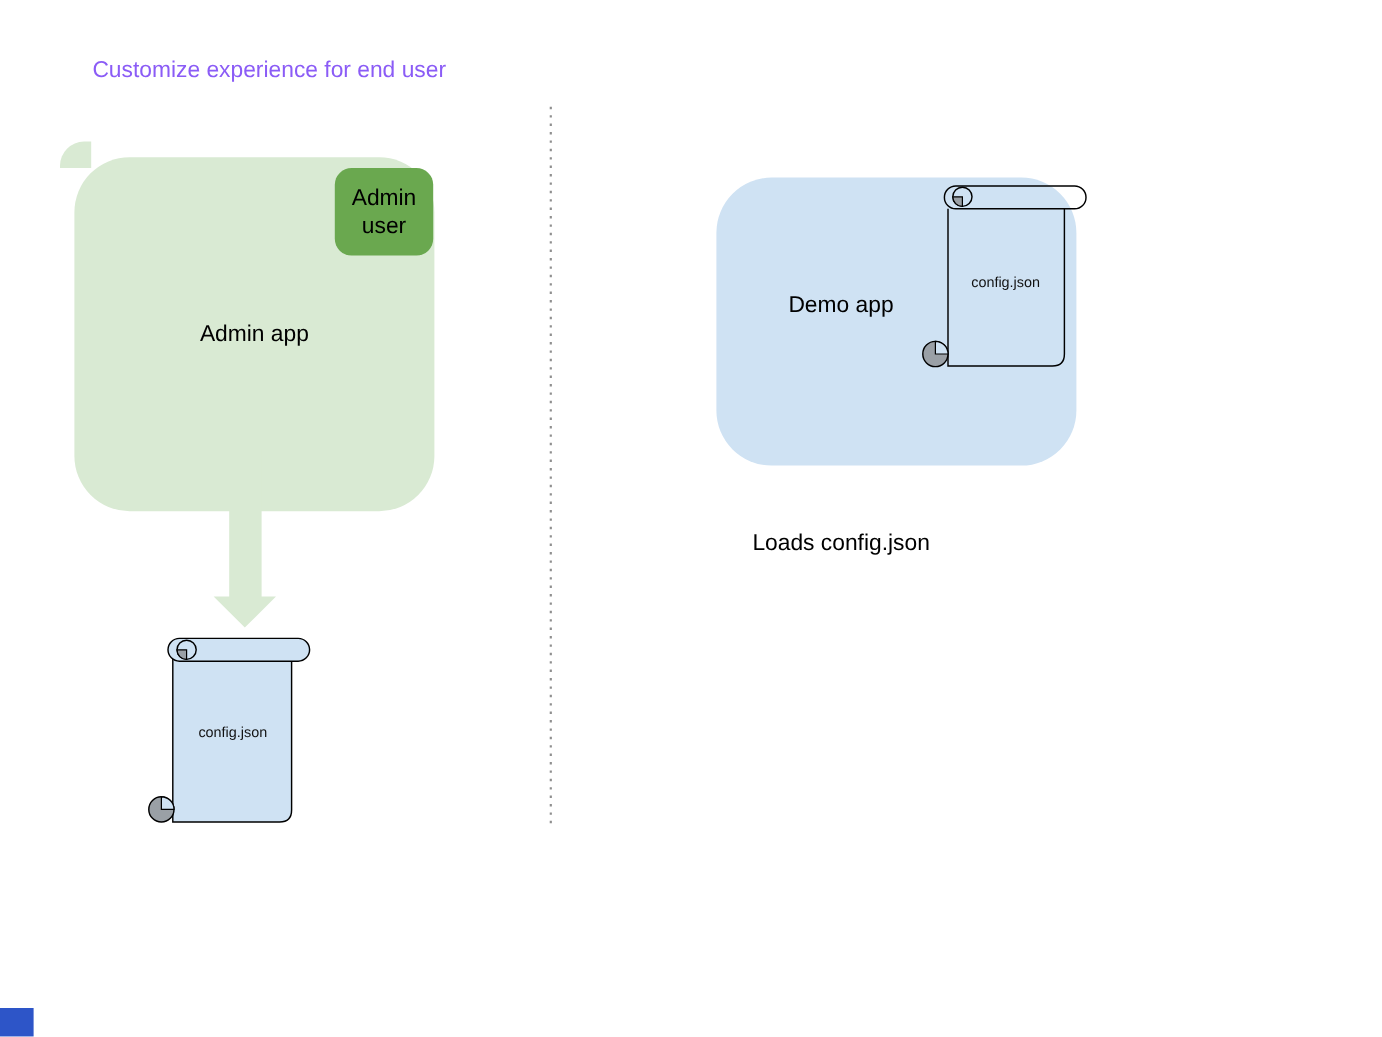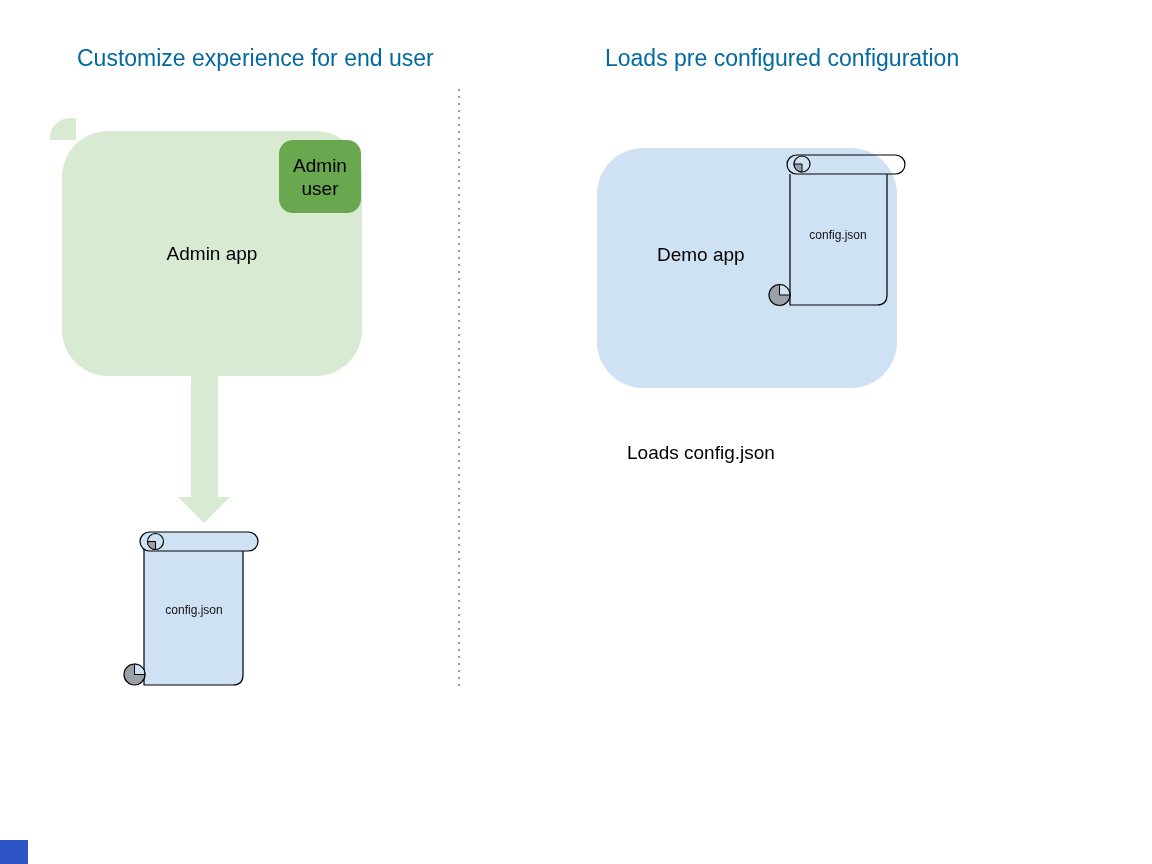--- a/index.html
+++ b/index.html
@@ -2,23 +2,23 @@
 <html><head>
 <meta charset="utf-8">
 <style>
   html,body{margin:0;padding:0;background:#fff;}
   .canvas{
     position:relative;width:1152px;height:864px;background:#ffffff;overflow:hidden;
     font-family:"Liberation Sans", sans-serif;color:#000;
   }
   .abs{position:absolute;}
   .label{font-size:19px;line-height:23px;color:#000;}
-  .section-title{font-size:23px;line-height:23px;color:#0369a1;white-space:nowrap;}
+  .section-title{font-size:19px;line-height:23px;color:#8b5cf6;white-space:nowrap;}
   .app-box{border-radius:46px;}
-  .admin-app{left:62px;top:131px;width:300px;height:245px;background:#d9ead3;
+  .admin-app{left:62px;top:131px;width:300px;height:295px;background:#d9ead3;
     display:flex;align-items:center;justify-content:center;}
   .ghost-corner{left:50px;top:118px;width:26px;height:22px;background:#d9ead3;
     border-top-left-radius:20px;}
   .admin-panel{left:279px;top:140px;width:82px;height:73px;background:#6aa84f;border-radius:14px;
     display:flex;align-items:center;justify-content:center;text-align:center;}
   .demo-app{left:597px;top:148px;width:300px;height:240px;background:#cfe2f3;}
   .svg-layer{left:0;top:0;width:1152px;height:864px;z-index:3;pointer-events:none;}
   .overlay-text{z-index:4;}
   .download-caption{left:250px;top:406px;width:116px;}
   .loads-caption{left:627px;top:441px;white-space:nowrap;}
@@ -27,21 +27,20 @@
   .config-left{left:144px;top:601px;width:100px;}
   .config-right{left:790px;top:226px;width:96px;}
   .corner-rect{left:0;top:840px;width:28px;height:24px;background:#2d55c8;}
 </style>
 </head>
 <body>
 
 <div class="canvas">
 
   <div class="abs section-title" style="left:77px;top:47px;">Customize experience for end user</div>
-  <div class="abs section-title" style="left:605px;top:47px;">Loads pre configured configuration</div>
 
   <div class="abs ghost-corner"></div>
   <div class="abs app-box admin-app">
     <div class="label">Admin app</div>
   </div>
   <div class="abs admin-panel">
     <div class="label" style="width:70px;">Admin user</div>
   </div>
 
   <div class="abs app-box demo-app"></div>

